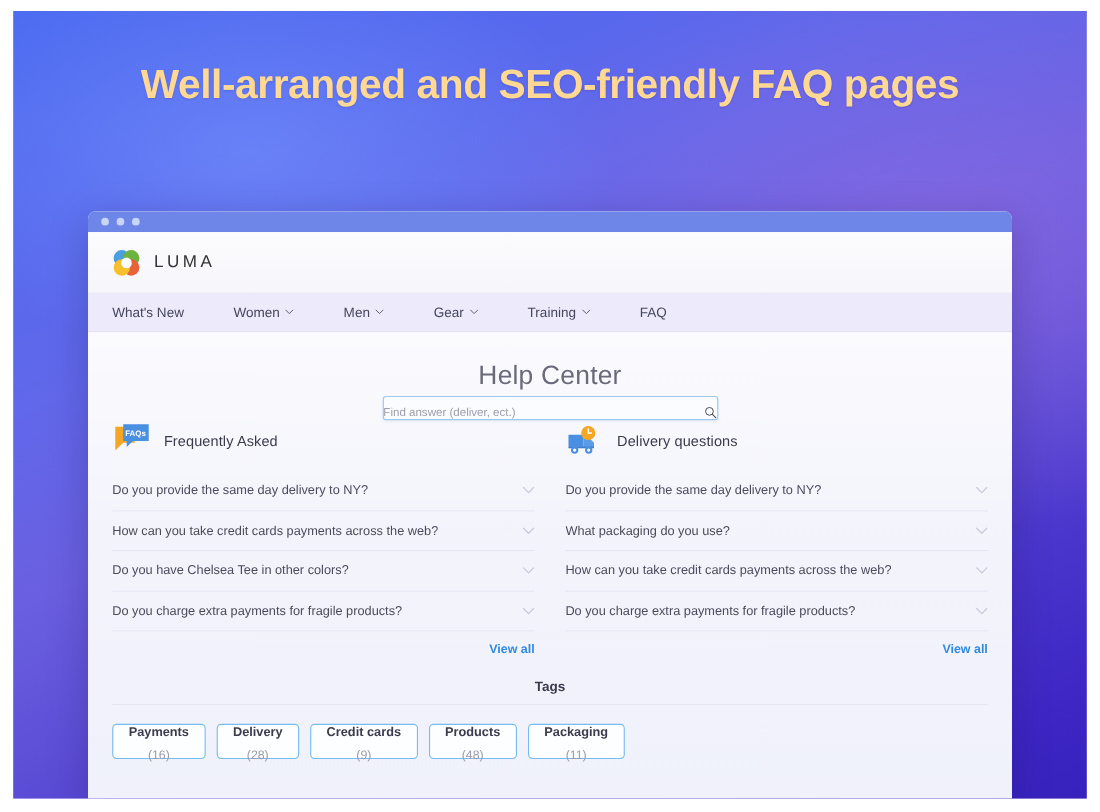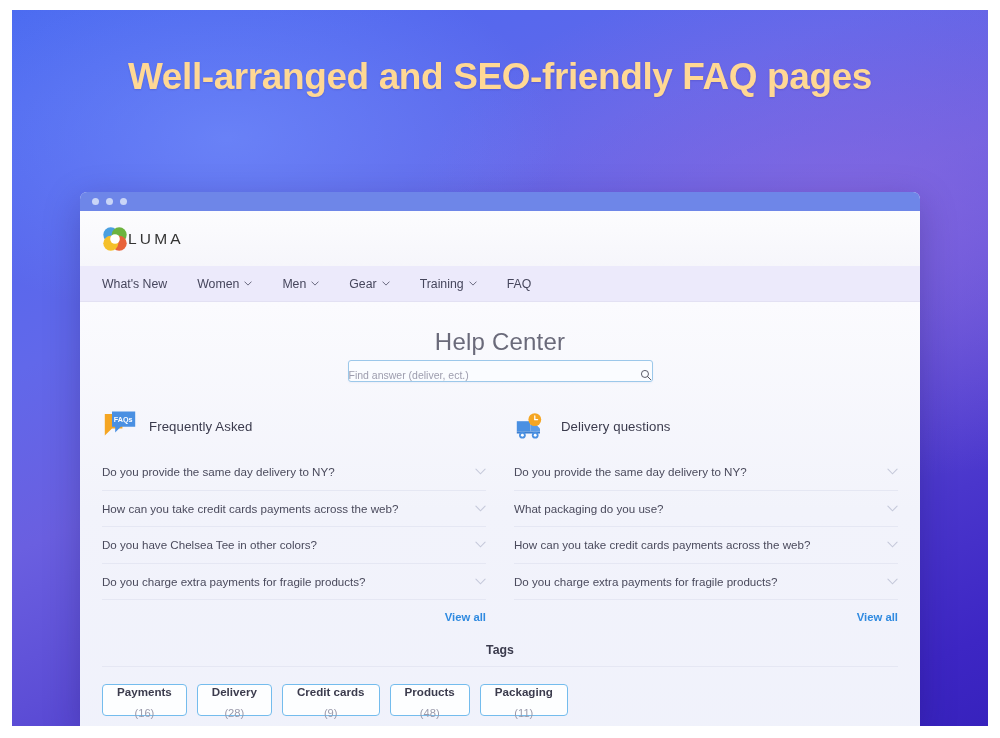--- a/index.html
+++ b/index.html
@@ -94,37 +94,37 @@
   }
 
   
   #site-header {
     height: 55px;
     background: linear-gradient(180deg, #fcfcfe 0%, #f6f6fb 100%);
     display: flex;
     align-items: center;
     padding-left: 22px;
   }
-  #logo-wrap { display: flex; align-items: center; gap: 0; }
+  #logo-wrap { display: flex; align-items: center; gap: 12px; }
   #logo-mark { width: 26px; height: 26px; display: block; }
   #logo-text {
     font-size: 15.5px;
     letter-spacing: 3.2px;
     color: #333333;
     font-weight: 400;
   }
 
   
   #nav {
     height: 36px;
     background: #eceafb;
     display: flex;
     align-items: center;
     padding-left: 22px;
-    gap: 30px;
+    gap: 45px;
     border-bottom: 1px solid #e3e1f3;
   }
   .nav-item {
     display: flex;
     align-items: center;
     gap: 5px;
     font-size: 12.3px;
     color: #46465c;
     font-weight: 500;
     cursor: pointer;
@@ -173,21 +173,20 @@
     color: #6b6b7a;
     font-family: "Liberation Sans", sans-serif;
   }
   #search-input::placeholder { color: #9d9dae; }
   #search-icon { width: 12px; height: 12px; flex-shrink: 0; }
 
   
   #columns {
     display: flex;
     gap: 28px;
-    margin-top: 26px;
   }
   .col { flex: 1; min-width: 0; }
 
   .col-head {
     display: flex;
     align-items: center;
     gap: 11px;
     height: 36px;
     margin-bottom: 10px;
   }

